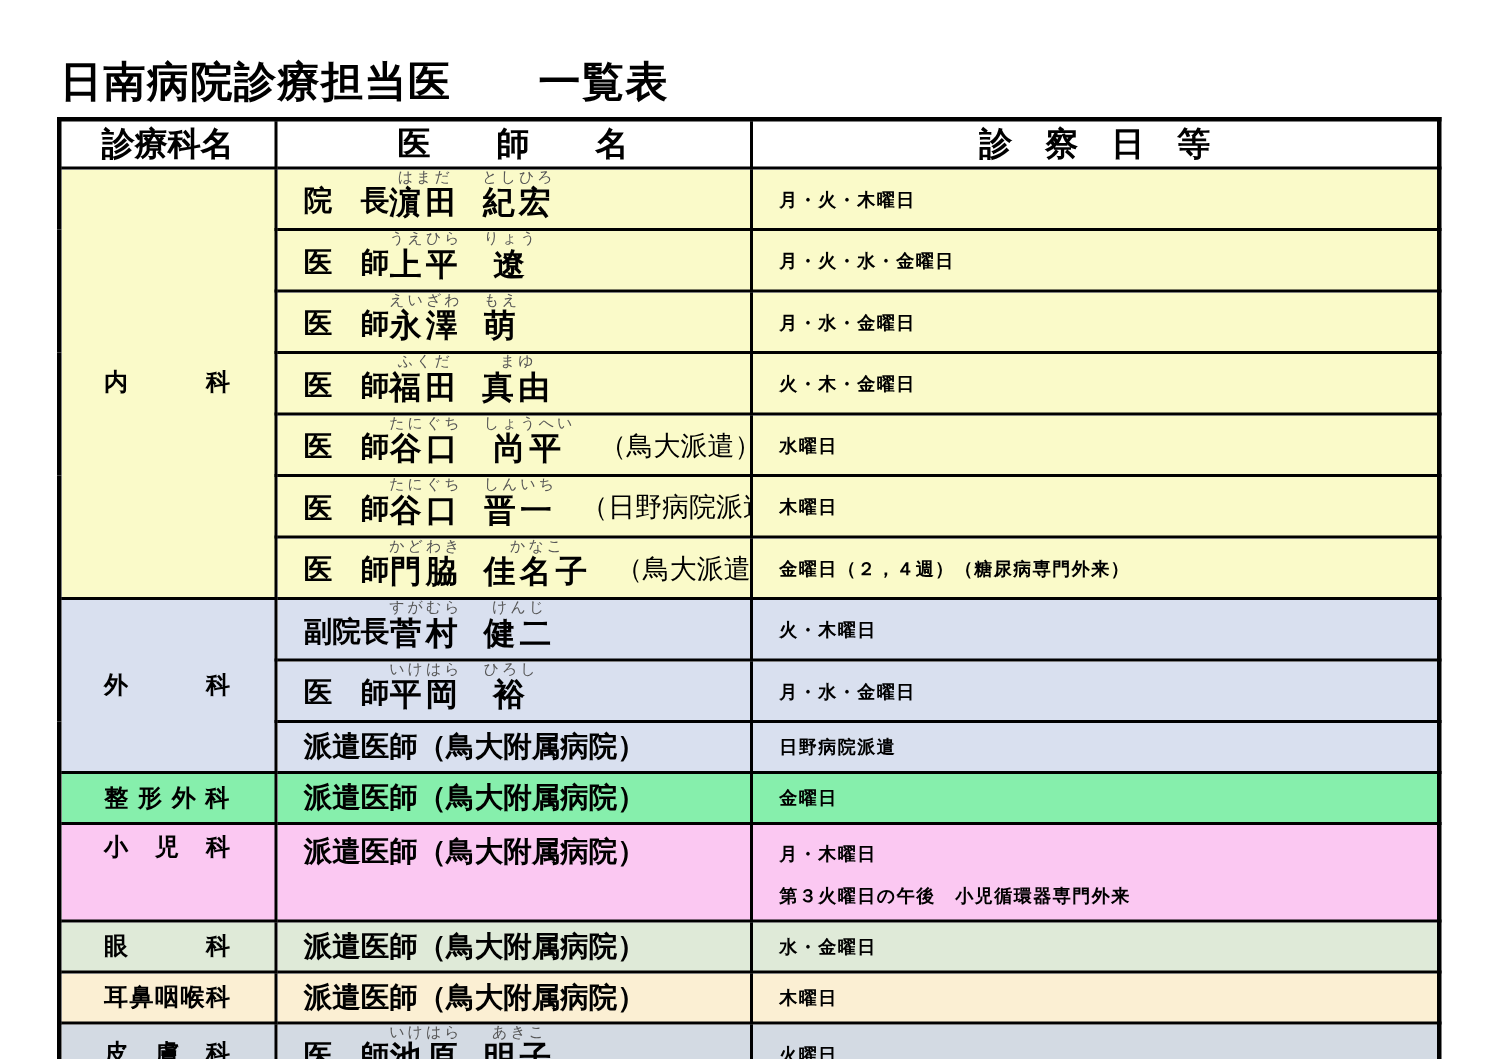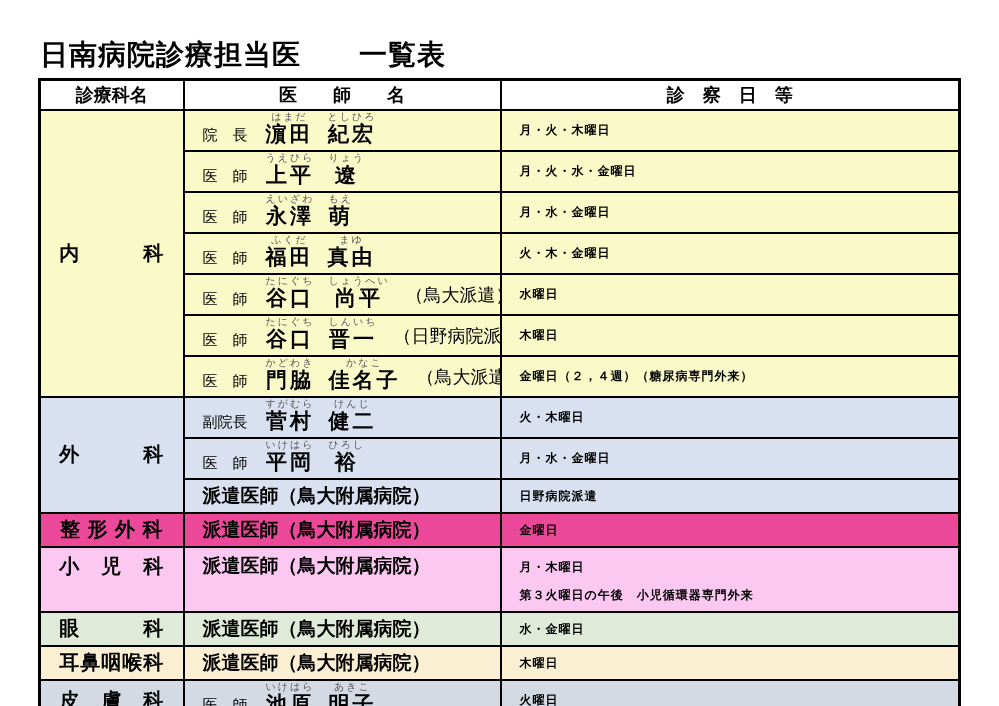--- a/index.html
+++ b/index.html
@@ -36,39 +36,39 @@
   .sched th, .sched td { border: 2px solid #000; overflow: hidden; }
 
   tr.rh-hdr  { height: 30px; }
   tr.rh-std  { height: 36px; }
   tr.rh-s    { height: 34px; }
   tr.rh-tall { height: 65px; }
   tr.rh-last { height: 39px; }
 
   .sched th {
     background: #fff;
-    font-size: 18px; font-weight: bold;
+    font-size: 22px; font-weight: bold;
     text-align: center; vertical-align: middle;
     white-space: pre;
   }
 
   td.dept {
-    font-size: 20px; font-weight: bold;
+    font-size: 16px; font-weight: bold;
     text-align: center; vertical-align: middle;
     white-space: pre; letter-spacing: 1px;
   }
   td.doc {
     vertical-align: bottom;
     padding: 0 4px 4px 18px;
     white-space: nowrap;
   }
   td.doc .docline { display: flex; align-items: flex-end; }
   .role {
-    font-size: 15px; font-weight: normal;
-    margin-right: 18px; padding-bottom: 1px;
+    font-size: 19px; font-weight: bold;
+    padding-bottom: 1px;
     white-space: pre;
   }
   .ruby { display: inline-block; text-align: center; margin-right: 14px; }
   .ruby .rt {
     display: block; font-size: 10px; line-height: 11px;
     font-weight: normal; color: #555; letter-spacing: 2px;
     text-align: center; white-space: nowrap;
   }
   .ruby .rb {
     display: block; font-size: 21px; line-height: 24px;
@@ -85,21 +85,21 @@
     font-size: 12px; font-weight: bold;
     vertical-align: middle; padding-left: 18px;
     white-space: pre-line; line-height: 28px;
     letter-spacing: 1px;
   }
   .vtop { vertical-align: top !important; padding-top: 5px !important; }
 
   
   tr.bg-naika   td { background: #FAFAC9; }
   tr.bg-geka    td { background: #D9E0EF; }
-  tr.bg-seikei  td { background: #ec4899; }
+  tr.bg-seikei  td { background: #86efac; }
   tr.bg-shoni   td { background: #FBC8F2; }
   tr.bg-ganka   td { background: #DFEAD8; }
   tr.bg-jibi    td { background: #FBEFD3; margin-top: 36px; }
   tr.bg-hifu    td { background: #D3DAE3; }
 </style>
 </head>
 <body>
 
 <div class="page">
 

